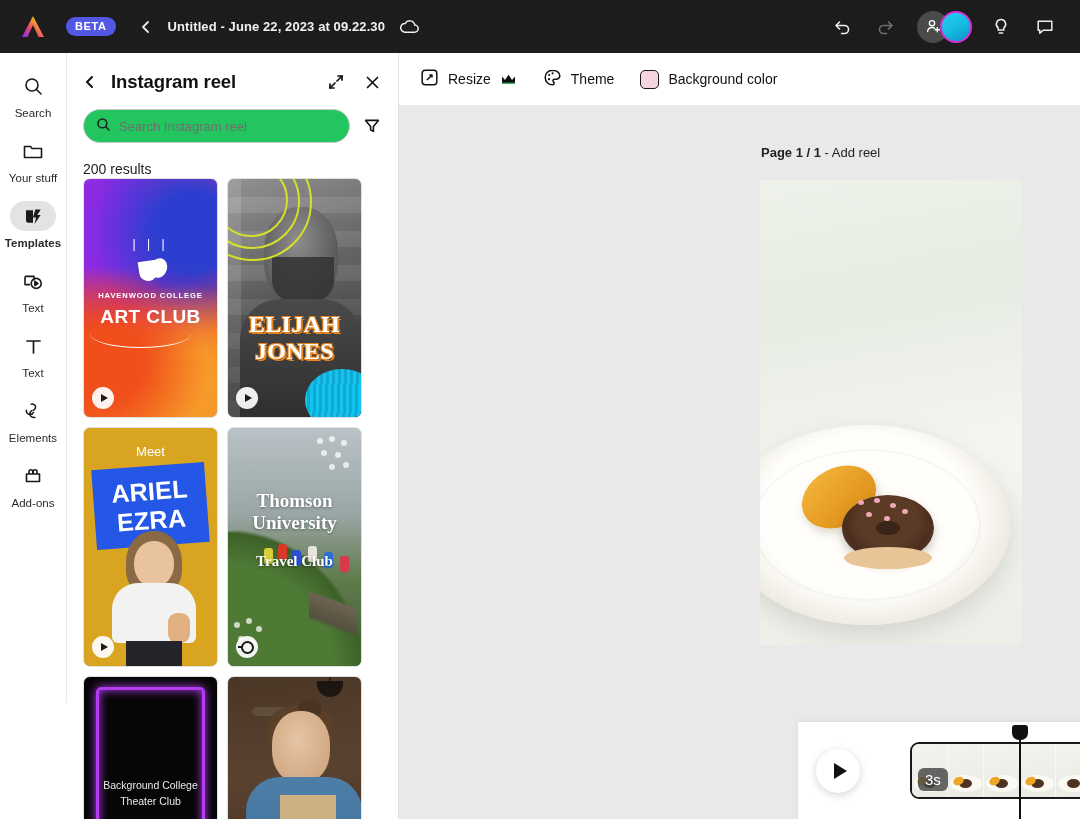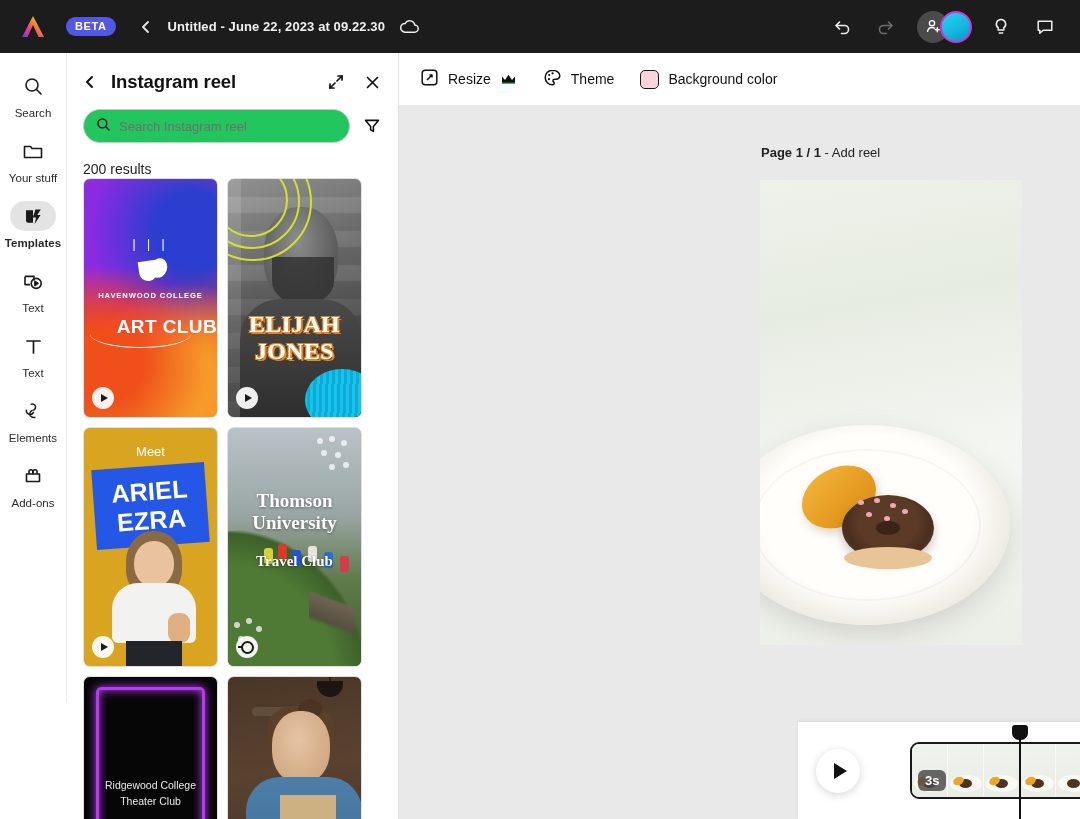--- a/index.html
+++ b/index.html
@@ -124,21 +124,21 @@
   .c1-mark { width:40px; height:26px; margin:0 auto; position:relative; }
   .c1-mark::before {
     content:''; position:absolute; left:8px; top:4px; width:18px; height:20px;
     border-radius: 0 0 10px 10px; background:#fff; transform: rotate(-8deg);
   }
   .c1-mark::after {
     content:''; position:absolute; left:20px; top:1px; width:16px; height:20px;
     border-radius: 50% 50% 50% 0; background:#fff; transform: rotate(18deg);
   }
   .c1-sub { color:#fff; font-size:7.6px; letter-spacing:.9px; font-weight:bold; margin-top:8px; }
-  .c1-main { color:#fff; font-size:19px; letter-spacing:.4px; font-weight:bold; margin-top:16px;text-align:right; }
+  .c1-main { color:#fff; font-size:19px; letter-spacing:.4px; font-weight:bold; margin-top:6px; }
   .c1-tick { position:absolute; top:58px; left:0; right:0; text-align:center; color:#fff; font-size:12px; letter-spacing:4px; }
   .c1-squig { position:absolute; left:6px; right:26px; top:155px; height:14px;
     border-bottom:1.6px solid #fff; border-radius: 0 0 50% 50%/0 0 100% 100%; }
 
   
   .c2 { background: linear-gradient(160deg,#9a9a9a,#6a6a6a 40%,#3d3d3d); }
   .c2-bldg { position:absolute; inset:0;
     background:
       linear-gradient(90deg, rgba(255,255,255,.12) 0 10%, transparent 10% 14%),
       linear-gradient(0deg, rgba(0,0,0,.35), rgba(0,0,0,0) 60%),
@@ -297,21 +297,21 @@
   }
   .scene.selected { border: 2.5px solid #191919; }
   .scene-frames { display:flex; height:100%; }
   .frame { width: 36px; height: 100%; border-right: 1px solid rgba(255,255,255,.6); position:relative;
     background: linear-gradient(170deg,#f1f4ee,#e9ece5); overflow:hidden; }
   .mini-plate { position:absolute; left:2px; bottom:5px; width:32px; height:17px; border-radius:50%; background:#fbf9f4; }
   .mini-choc { position:absolute; left:11px; bottom:9px; width:13px; height:9px; border-radius:50%; background:#4f3221; }
   .mini-glz { position:absolute; left:5px; bottom:12px; width:11px; height:8px; border-radius:50%; background:#eda728; transform:rotate(-25deg); }
   .dur-badge {
     position:absolute; left:6px; bottom:6px; background: rgba(70,70,70,.82); color:#fff;
-    font-size: 13px; font-weight: bold; border-radius: 6px; padding: 3px 7px;
+    font-size: 15px; font-weight: normal; border-radius: 6px; padding: 3px 7px;
   }
   .playhead { position:absolute; left: 221px; top: 14px; height: 86px; width: 2px; background:#111; z-index:5; }
   .playhead::before {
     content:''; position:absolute; left:-7px; top:-11px; width:16px; height:15px;
     background:#111; border-radius: 3px 3px 7px 7px;
   }
 </style>
 </head>
 <body>
 
@@ -574,21 +574,21 @@
         </div>
         <div class="c4-t2">Travel Club</div>
         <div class="play-badge anim">
             <i class="ring"></i>
           </div>
       </div>
 
       <div class="card c5">
         <div class="c5-frame"></div>
         <div class="c5-t1">
-          <span>Ridgewood College</span><br><span>Theater Club</span>
+          <span>Background College</span><br><span>Theater Club</span>
         </div>
 
       </div>
 
       <div class="card c6">
         <div class="c6-lamp"></div>
         <div class="c6-lamp2"></div>
         <div class="c6-hair"></div>
         <div class="c6-bun"></div>
         <div class="c6-head"></div>

